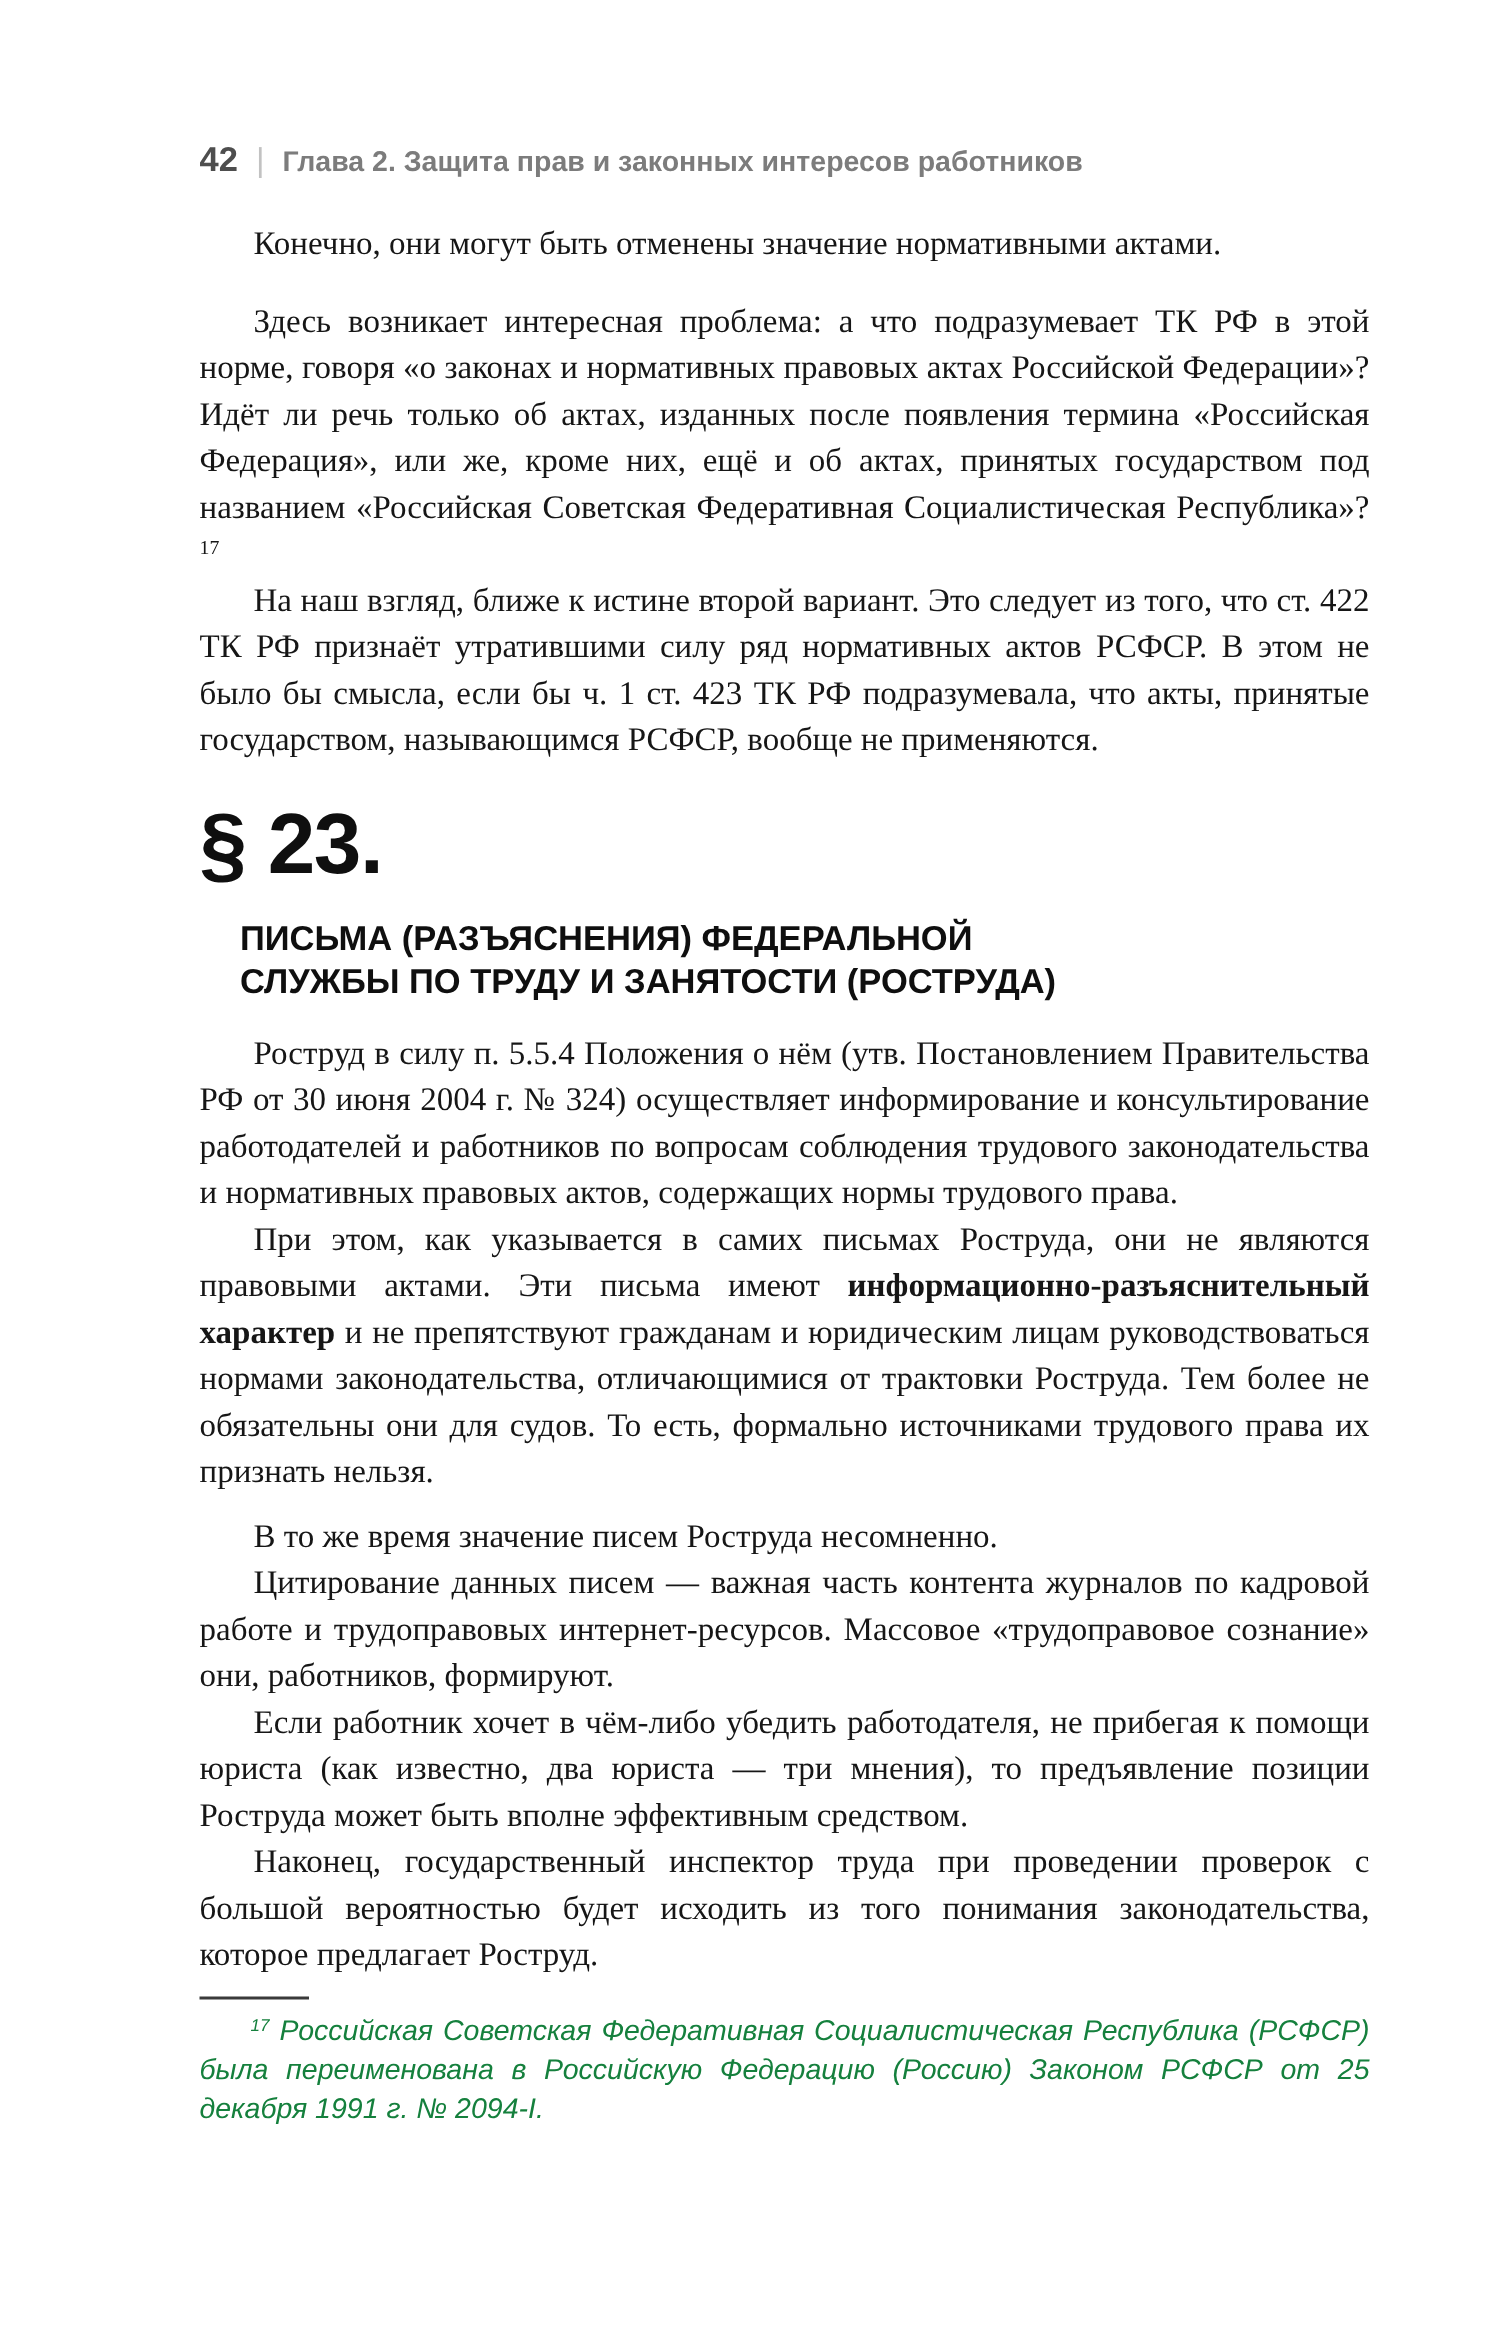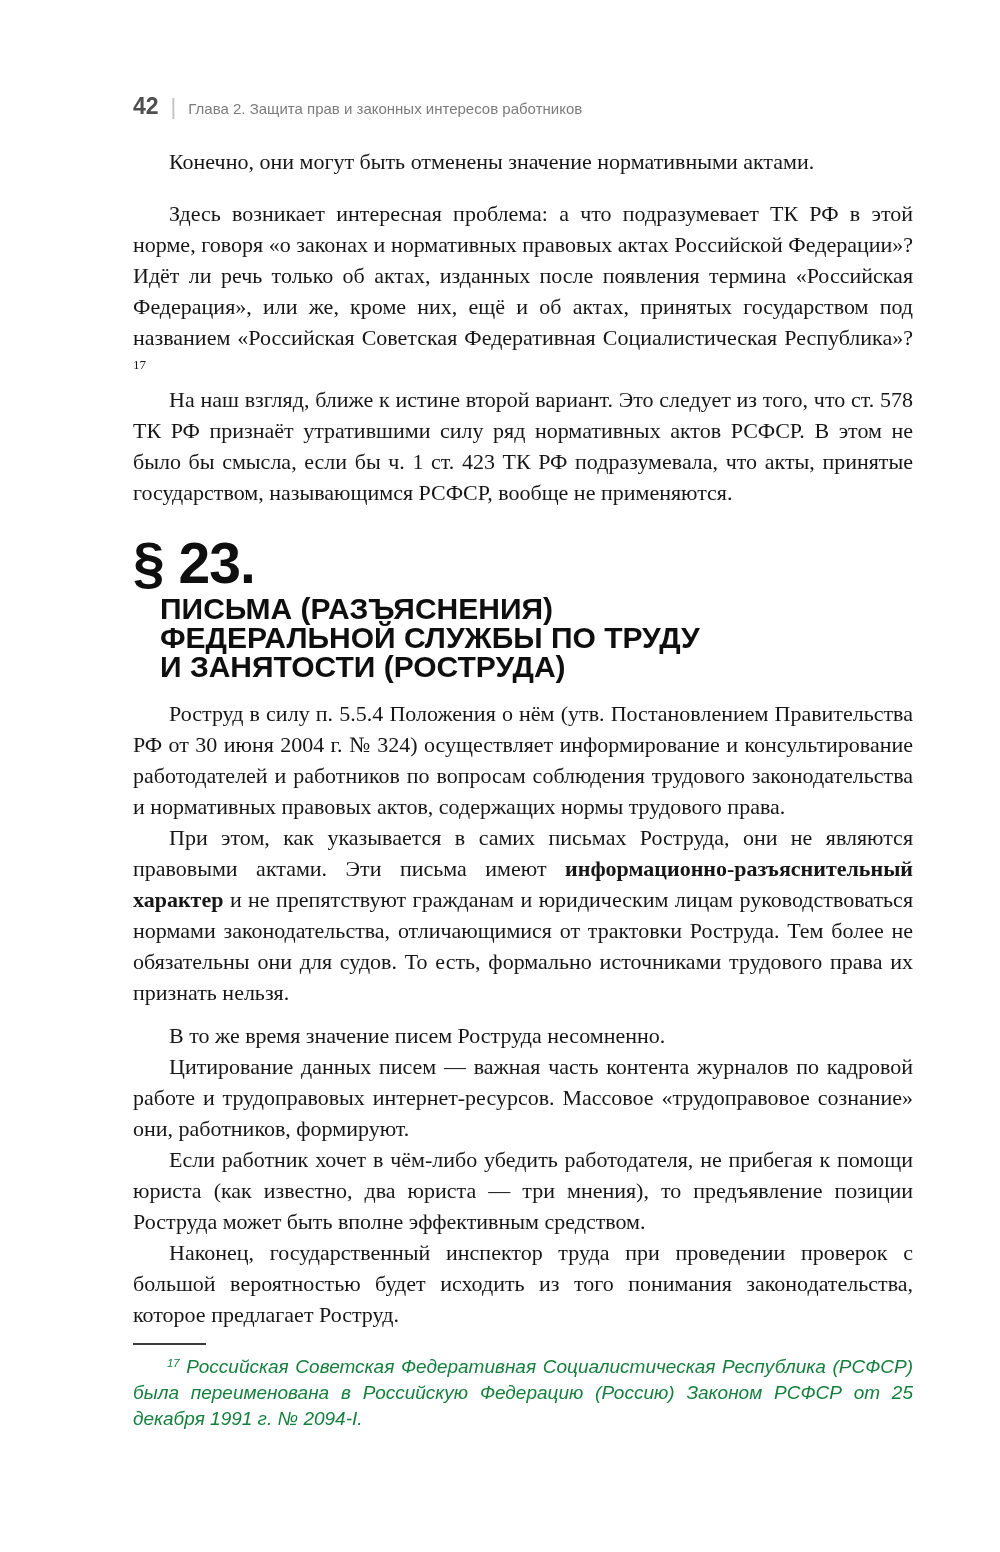--- a/index.html
+++ b/index.html
@@ -19,21 +19,21 @@
     left: 133px;
     top: 93px;
     display: flex;
     align-items: baseline;
     gap: 12px;
     font-family: "Liberation Sans", sans-serif;
     white-space: nowrap;
   }
   .pagenum  { font-size: 23px; font-weight: bold; color: #4e4e4e; }
   .head-div { font-size: 22px; font-weight: 400; color: #c2c2c2; }
-  .chapter  { font-size: 15px; font-weight: 400; color: #7c7c7c; }
+  .chapter  { font-size: 19px; font-weight: 700; color: #7c7c7c; }
 
   
   .content {
     position: absolute;
     left: 133px;
     top: 146px;
     width: 780px;
     color: #161616;
   }
   .content p.body {
@@ -65,25 +65,25 @@
     flex-direction: column;
   }
   .section-number {
     font-size: 57px;
     font-weight: bold;
     line-height: 56px;
     letter-spacing: -1px;
     white-space: nowrap;
   }
   .section-title {
-    font-size: 30px;
+    font-size: 23px;
     font-weight: bold;
     line-height: 29px;
     margin-left: 27px;
-    margin-top: 3px;
+    margin-top: 20px;
     max-width: 545px;
     text-align: left;
   }
 
   
   .footnote-block { margin-top: 13px; }
   .footnote-rule {
     width: 73px;
     height: 0;
     border-top: 2px solid #3a3a3a;
@@ -110,21 +110,21 @@
     <span class="head-div">|</span>
     <span class="chapter">Глава 2. Защита прав и законных интересов работников</span>
   </header>
 
   <main class="content">
 
     <p class="body">Конечно, они могут быть отменены значение нормативными актами.</p>
 
     <p class="body gap-before-lg"><span>Здесь возникает интересная проблема: а что подразумевает ТК РФ в этой норме, говоря «о законах и нормативных правовых актах Российской Федерации»? Идёт ли речь только об актах, изданных после появления термина «Российская Федерация», или же, кроме них, ещё и об актах, принятых государством под названием «Российская Советская Федеративная Социалистическая Республика»?</span><sup class="fn-ref">17</sup></p>
 
-    <p class="body">На наш взгляд, ближе к истине второй вариант. Это следует из того, что ст. 578 ТК РФ признаёт утратившими силу ряд нормативных актов РСФСР. В этом не было бы смысла, если бы ч. 1 ст. 423 ТК РФ подразумевала, что акты, принятые государством, называющимся РСФСР, вообще не применяются.</p>
+    <p class="body">На наш взгляд, ближе к истине второй вариант. Это следует из того, что ст. 422 ТК РФ признаёт утратившими силу ряд нормативных актов РСФСР. В этом не было бы смысла, если бы ч. 1 ст. 423 ТК РФ подразумевала, что акты, принятые государством, называющимся РСФСР, вообще не применяются.</p>
 
     <div class="section-heading">
       <div class="section-number">§ 23.</div>
       <div class="section-title">ПИСЬМА (РАЗЪЯСНЕНИЯ) ФЕДЕРАЛЬНОЙ СЛУЖБЫ ПО ТРУДУ И ЗАНЯТОСТИ (РОСТРУДА)</div>
     </div>
 
     <p class="body">Роструд в силу п. 5.5.4 Положения о нём (утв. Постановлением Правительства РФ от 30 июня 2004 г. № 324) осуществляет информирование и консультирование работодателей и работников по вопросам соблюдения трудового законодательства и нормативных правовых актов, содержащих нормы трудового права.</p>
 
     <p class="body"><span>При этом, как указывается в самих письмах Роструда, они не являются правовыми актами. Эти письма имеют </span><strong>информационно-разъяснительный характер</strong><span> и не препятствуют гражданам и юридическим лицам руководствоваться нормами законодательства, отличающимися от трактовки Роструда. Тем более не обязательны они для судов. То есть, формально источниками трудового права их признать нельзя.</span></p>
 

